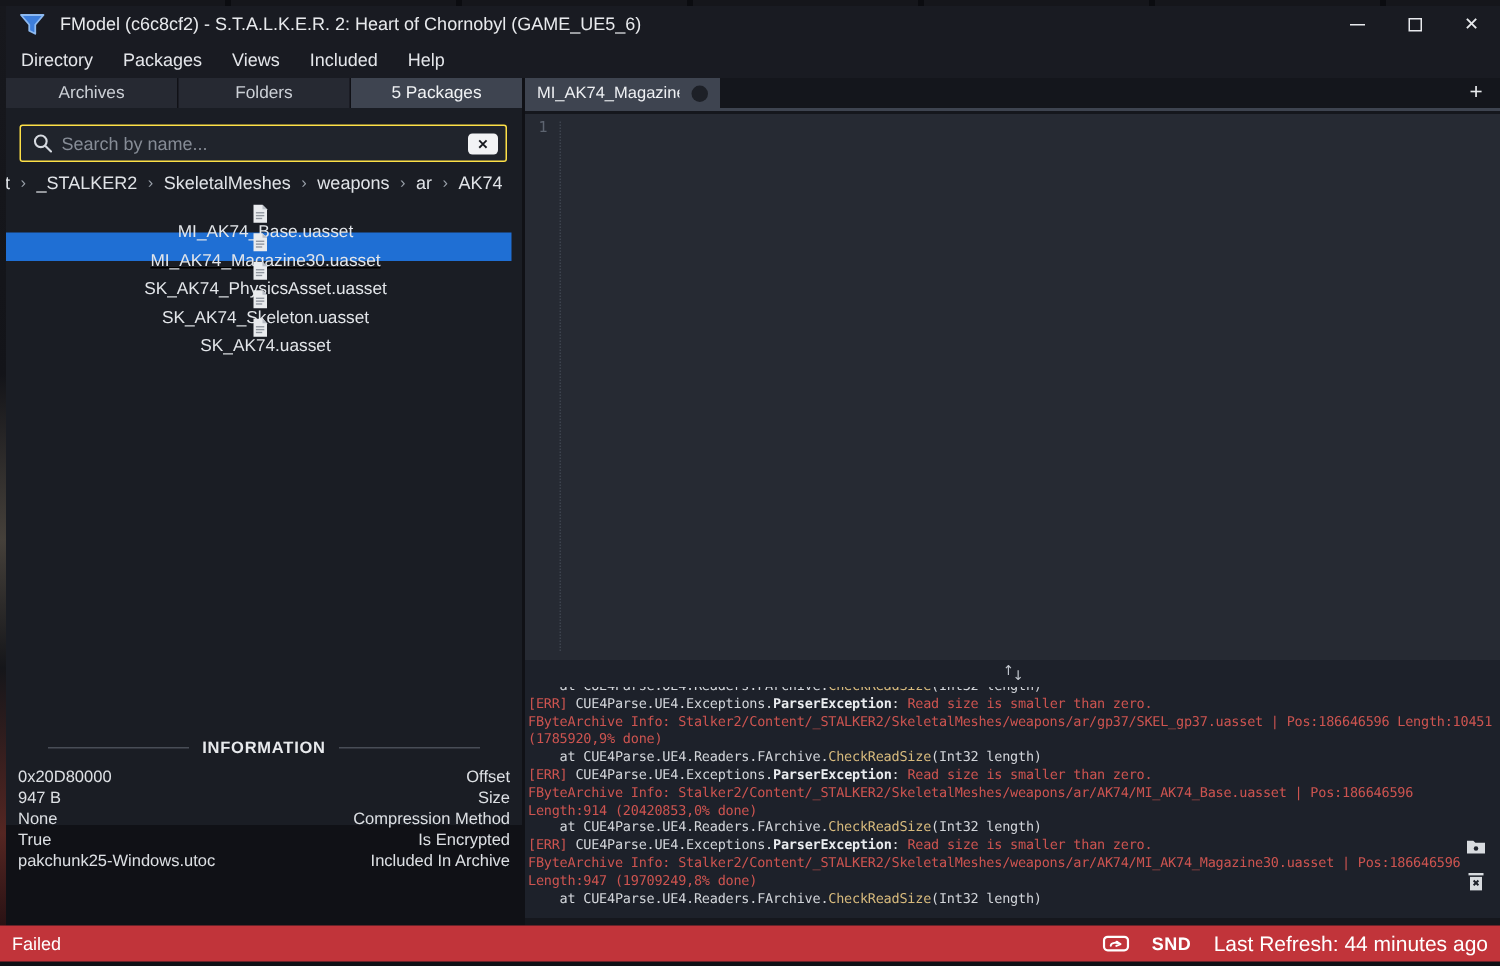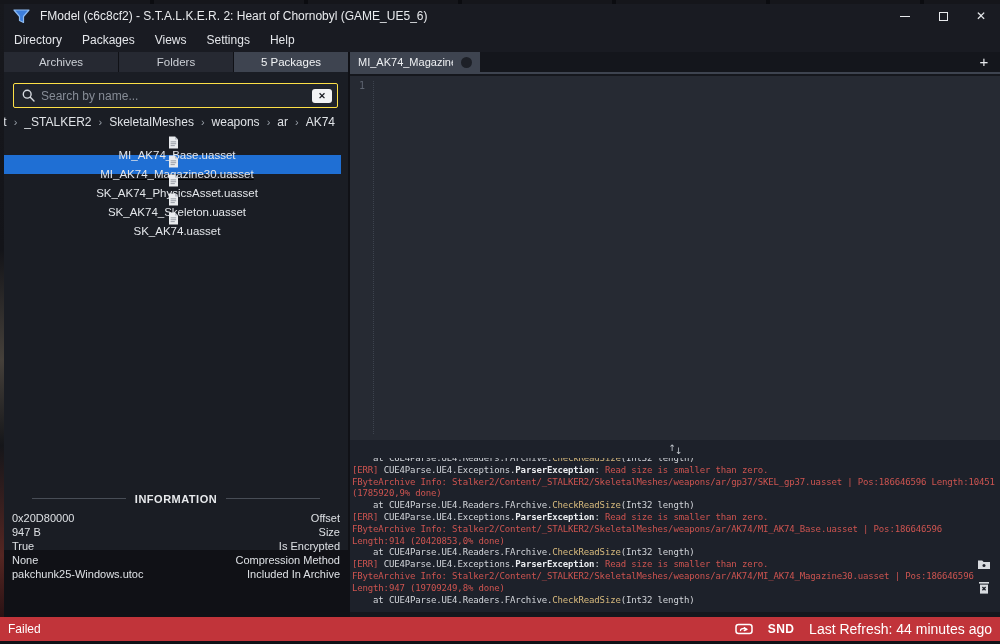--- a/index.html
+++ b/index.html
@@ -132,21 +132,21 @@
       <div class="win-btn">
           <span class="glyph-close">✕</span>
         </div>
     </div>
   </div>
 
   <div class="menubar" id="menubar">
       <div class="menu-item">Directory</div>
       <div class="menu-item">Packages</div>
       <div class="menu-item">Views</div>
-      <div class="menu-item">Settings</div>
+      <div class="menu-item">Included</div>
       <div class="menu-item">Help</div>
     </div>
 
   <div class="left-panel">
     <div class="left-tabs" id="leftTabs">
         <div class="ltab">Archives</div>
         <div class="ltab">Folders</div>
         <div class="ltab active">5 Packages</div>
       </div>
 
@@ -247,26 +247,26 @@
       <div class="info-rows" id="infoRows">
           <div class="info-row">
             <span class="v">0x20D80000</span>
             <span class="l">Offset</span>
           </div>
           <div class="info-row">
             <span class="v">947 B</span>
             <span class="l">Size</span>
           </div>
           <div class="info-row">
+            <span class="v">None</span>
+            <span class="l">Compression Method</span>
+          </div>
+          <div class="info-row">
             <span class="v">True</span>
             <span class="l">Is Encrypted</span>
-          </div>
-          <div class="info-row">
-            <span class="v">None</span>
-            <span class="l">Compression Method</span>
           </div>
           <div class="info-row">
             <span class="v">pakchunk25-Windows.utoc</span>
             <span class="l">Included In Archive</span>
           </div>
         </div>
     </div>
   </div>
 
   <div class="right-panel">

